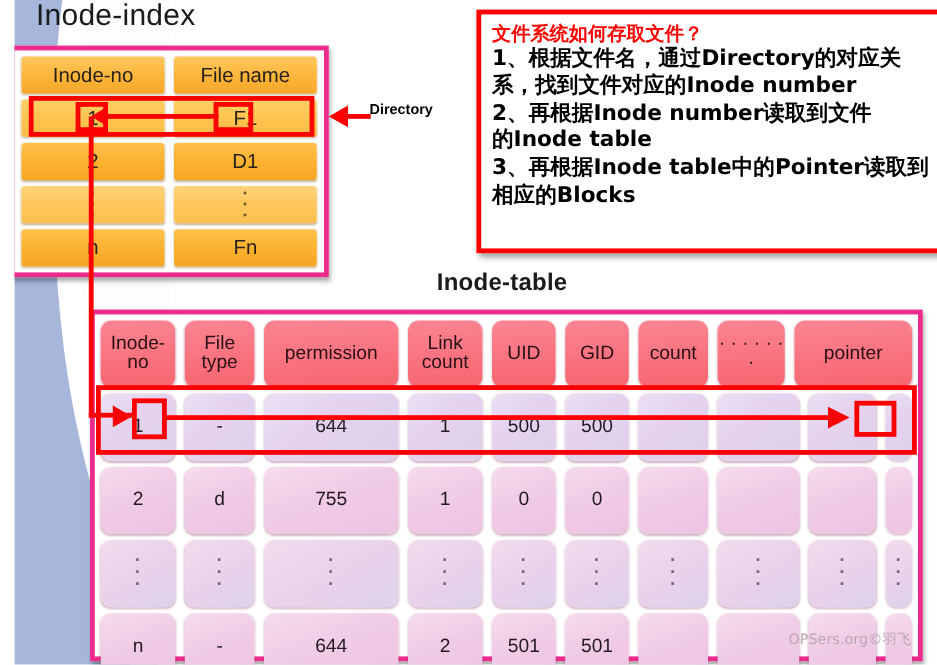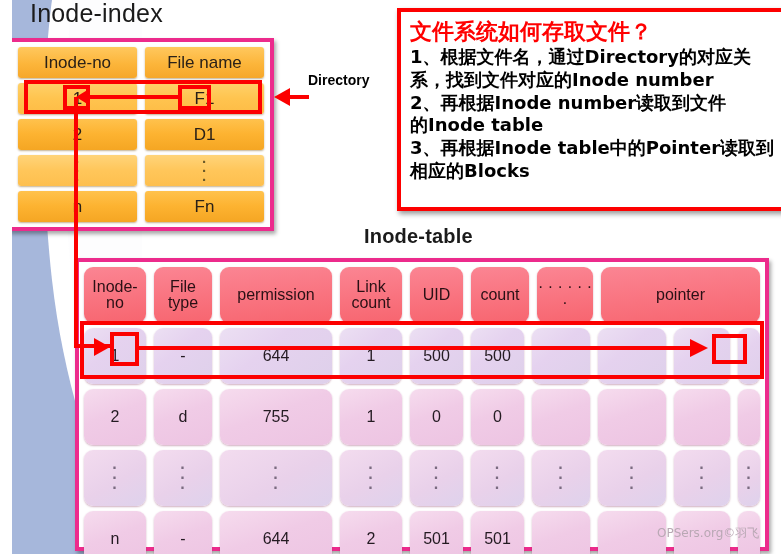--- a/index.html
+++ b/index.html
@@ -56,21 +56,21 @@
     border:4px solid #fc0000;box-sizing:border-box;z-index:8;background:transparent;}
   
   .mini-box{position:absolute;border:4px solid #fc0000;box-sizing:border-box;z-index:9;background:transparent;}
   #box-dir-1{left:51px;top:85px;width:27px;height:25px;}
   #box-dir-f1{left:166px;top:85px;width:33px;height:25px;}
 
   
   #note-box{position:absolute;left:385px;top:8px;width:390px;height:203px;z-index:7;
     box-sizing:border-box;border:4px solid #fd0000;background:#ffffff;
     box-shadow:2px 3px 5px rgba(0,0,0,.4);padding:6px 9px 4px 9px;}
-  #note-title{color:#ff0000;font-weight:700;font-size:22px;line-height:1.28;
+  #note-title{color:#ff0000;font-weight:700;font-size:16px;line-height:1.28;
     font-family:"DejaVu Sans","Liberation Sans",sans-serif;}
   .note-line{color:#000;font-weight:700;font-size:18px;line-height:1.26;
     font-family:"DejaVu Sans","Liberation Sans",sans-serif;}
 
   
   #inode-table-panel{left:63px;top:258px;width:694px;height:293px;padding:5px 5px;}
   .tb-row{display:flex;gap:8px;height:56px;margin-bottom:5px;justify-content:flex-end;}
   .tb-row:last-child{margin-bottom:0;}
   .tb-cell{
     display:flex;align-items:center;justify-content:center;text-align:center;
@@ -120,22 +120,22 @@
   
   #ln-row1-long{left:125px;top:346px;width:560px;height:4px;}
   #arrow-row1-ptr{position:absolute;left:678px;top:339px;width:0;height:0;z-index:9;
     border-top:9px solid transparent;border-bottom:9px solid transparent;
     border-left:18px solid #fc0000;}
   
   #ln-directory{left:272px;top:95px;width:25px;height:4px;}
   #arrow-directory{position:absolute;left:262px;top:88px;width:0;height:0;z-index:9;
     border-top:9px solid transparent;border-bottom:9px solid transparent;
     border-right:16px solid #fc0000;}
-  #label-directory{position:absolute;left:296px;top:72px;z-index:9;
-    font-size:14px;font-weight:700;color:#000;white-space:nowrap;}
+  #label-directory{position:absolute;left:296px;top:84px;z-index:9;
+    font-size:12px;font-weight:700;color:#000;white-space:nowrap;}
 
   
   #watermark{position:absolute;left:645px;top:525px;z-index:10;
     font-size:12px;color:#b9a8b4;white-space:nowrap;
     font-family:"DejaVu Sans","Liberation Sans",sans-serif;}
 </style>
 </head>
 <body>
 
 <div id="stage">
@@ -204,20 +204,21 @@
   </div>
 
   <div class="panel" id="inode-table-panel">
 
     <div class="tb-row header">
       <div class="tb-cell c0">Inode-<br>no</div>
       <div class="tb-cell c1">File<br>type</div>
       <div class="tb-cell c2">permission</div>
       <div class="tb-cell c3">Link<br>count</div>
       <div class="tb-cell c4">UID</div>
+      <div class="tb-cell c5">GID</div>
       <div class="tb-cell c6">count</div>
       <div class="tb-cell c8">· · · · · · ·</div>
       <div class="tb-cell c9">pointer</div>
     </div>
 
     <div class="tb-row r1">
       <div class="tb-cell c0">1</div>
       <div class="tb-cell c1">-</div>
       <div class="tb-cell c2">644</div>
       <div class="tb-cell c3">1</div>

